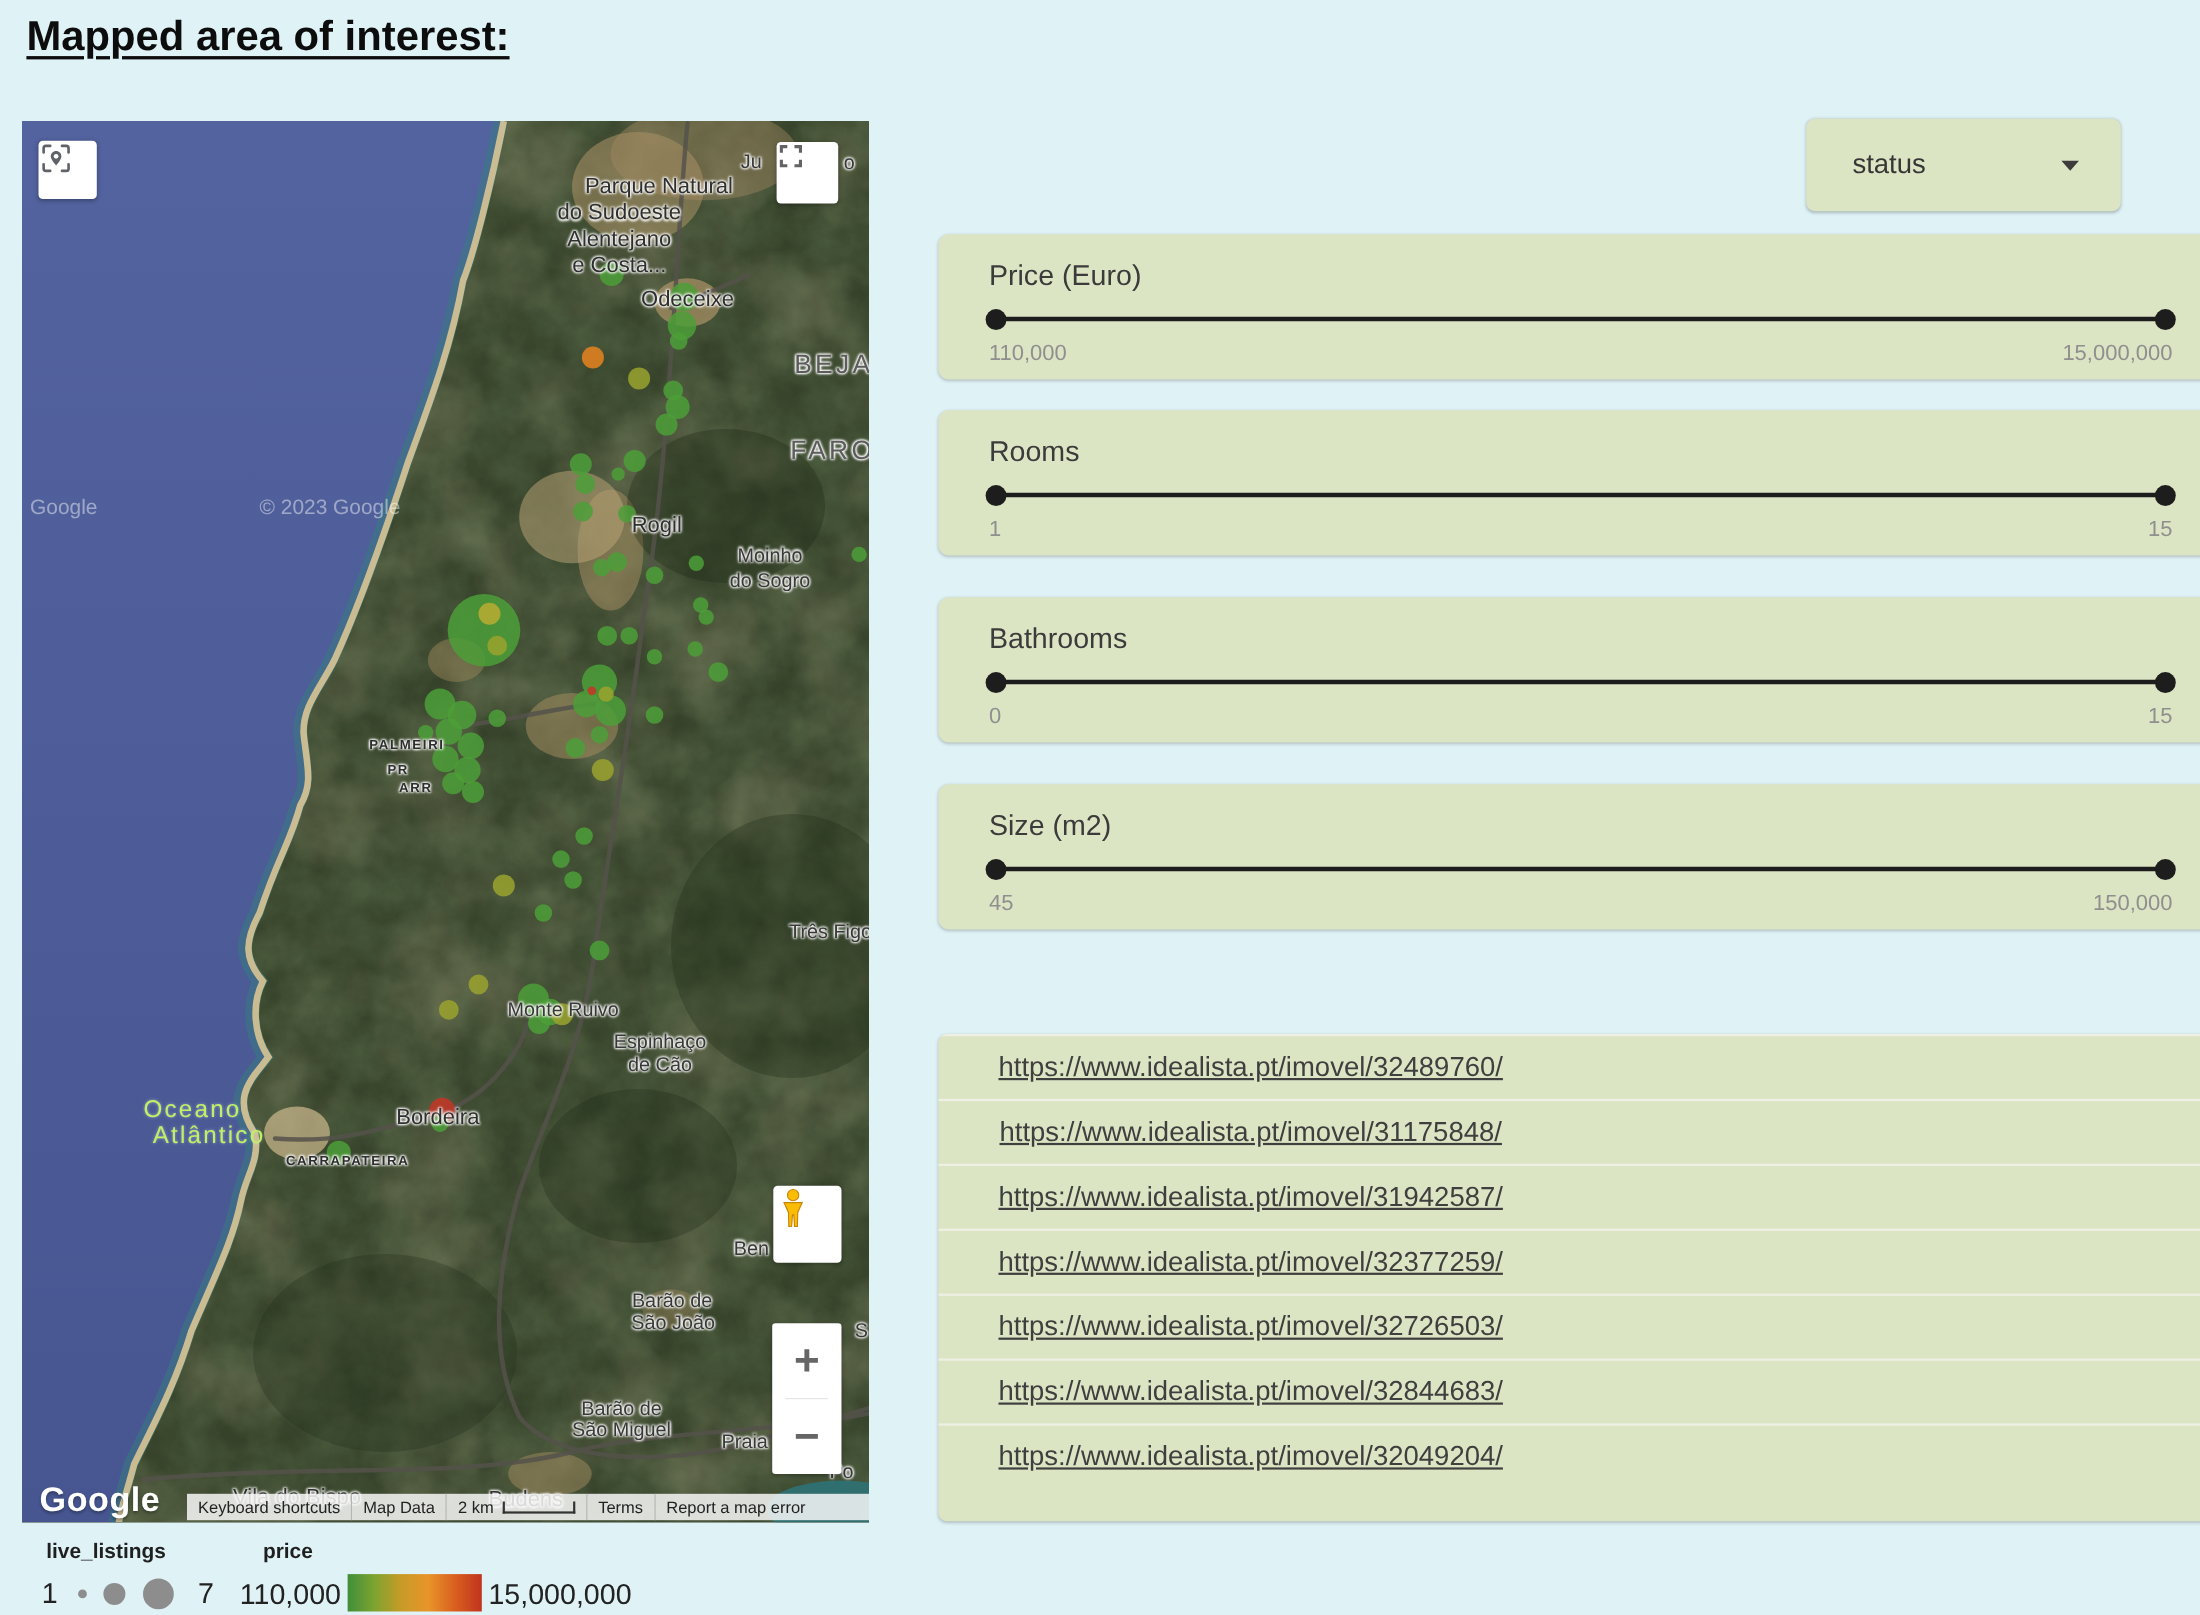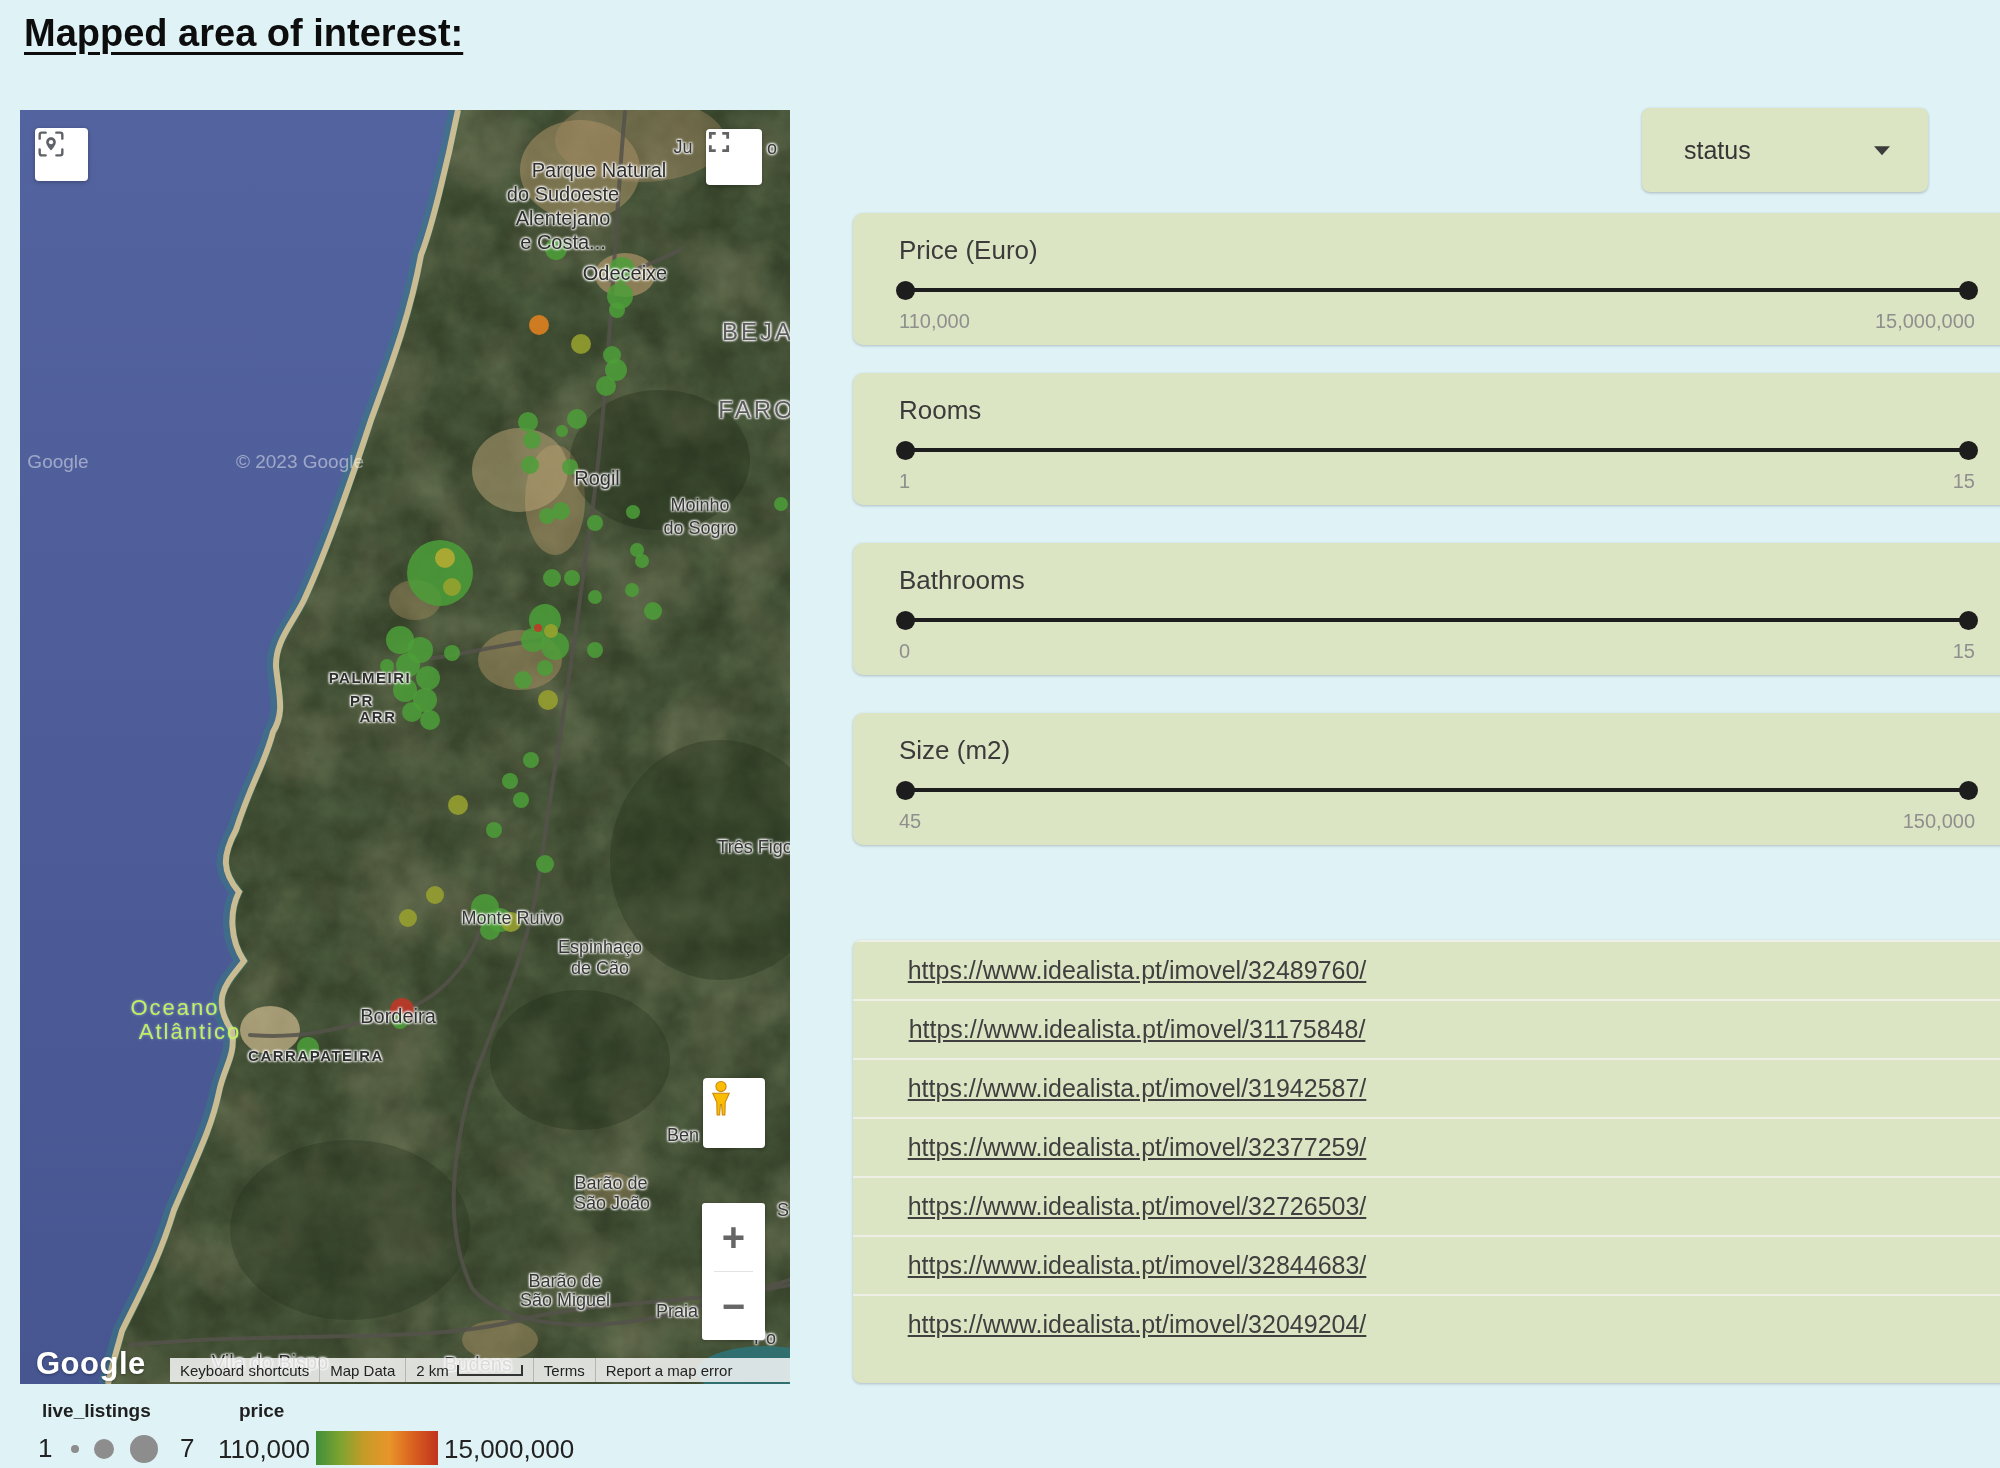--- a/index.html
+++ b/index.html
@@ -12,21 +12,21 @@
 
   
   #map{position:absolute;left:20px;top:110px;width:770px;height:1274px;overflow:hidden;background:#36422a;}
   #map svg{position:absolute;left:0;top:0;}
   #map-labels{position:absolute;left:0;top:0;width:100%;height:100%;z-index:2;pointer-events:none;}
   .ml{position:absolute;transform:translate(-50%,-50%);white-space:nowrap;
       text-shadow:-1px -1px 2px rgba(255,255,255,.85),1px -1px 2px rgba(255,255,255,.85),-1px 1px 2px rgba(255,255,255,.85),1px 1px 2px rgba(255,255,255,.85);}
   .ml-lg{font-size:20px;color:#2f2f2f;}
   .ml-md{font-size:18px;color:#383838;}
   .ml-region{font-size:24px;color:#5c5c5c;letter-spacing:3px;font-weight:500;}
-  .ml-caps{font-size:15px;color:#2e2e2e;font-weight:bold;letter-spacing:1.5px;}
+  .ml-caps{font-size:12px;color:#2e2e2e;font-weight:bold;letter-spacing:1.5px;}
   .ml-ocean{font-size:22px;color:#bef264;font-weight:normal;letter-spacing:2px;
       text-shadow:0 0 3px rgba(255,255,255,.45);}
   .ml-wm{font-size:19px;color:rgba(255,255,255,.45);text-shadow:none;}
 
   .map-btn{position:absolute;background:#fff;border-radius:4px;box-shadow:0 1px 4px rgba(0,0,0,.3);
       display:flex;align-items:center;justify-content:center;z-index:3;cursor:pointer;}
   #loc-btn{left:15px;top:18px;width:53px;height:53px;}
   #fs-btn{left:686px;top:19px;width:56px;height:56px;}
   #pegman-btn{left:683px;top:968px;width:62px;height:70px;}
   #zoom-ctl{position:absolute;left:682px;top:1093px;width:63px;height:137px;background:#fff;border-radius:3px;

